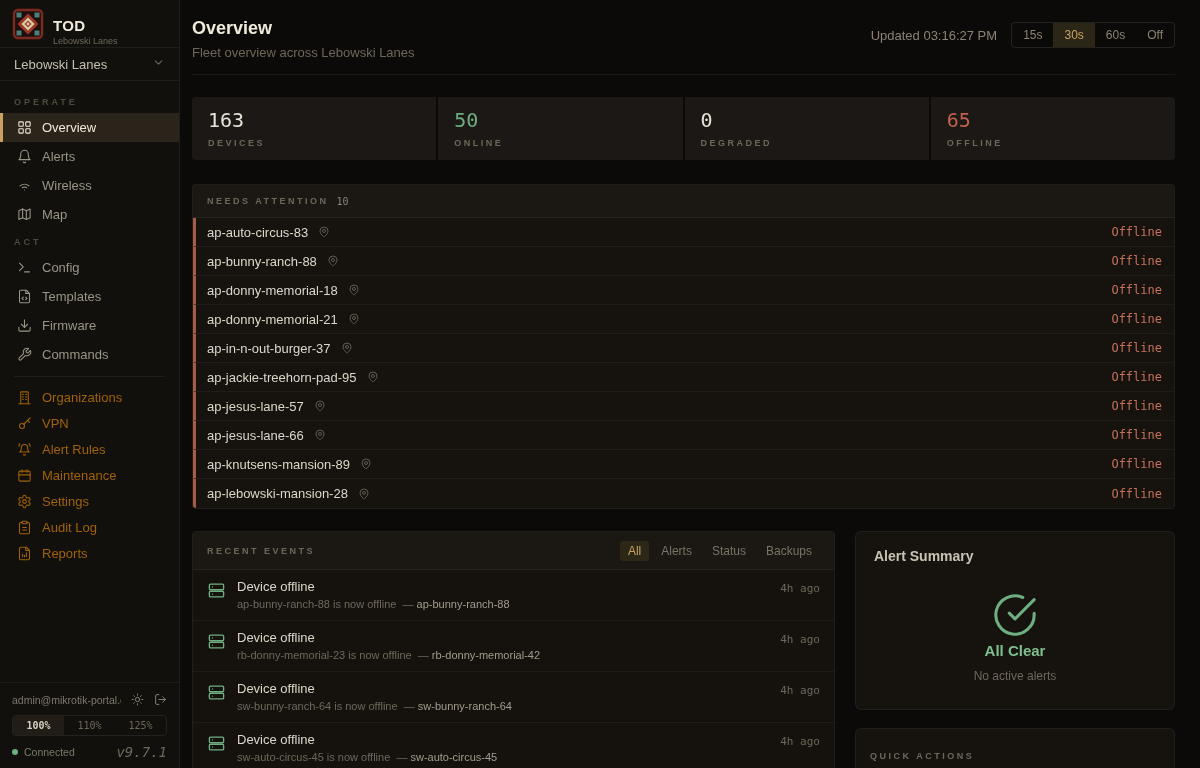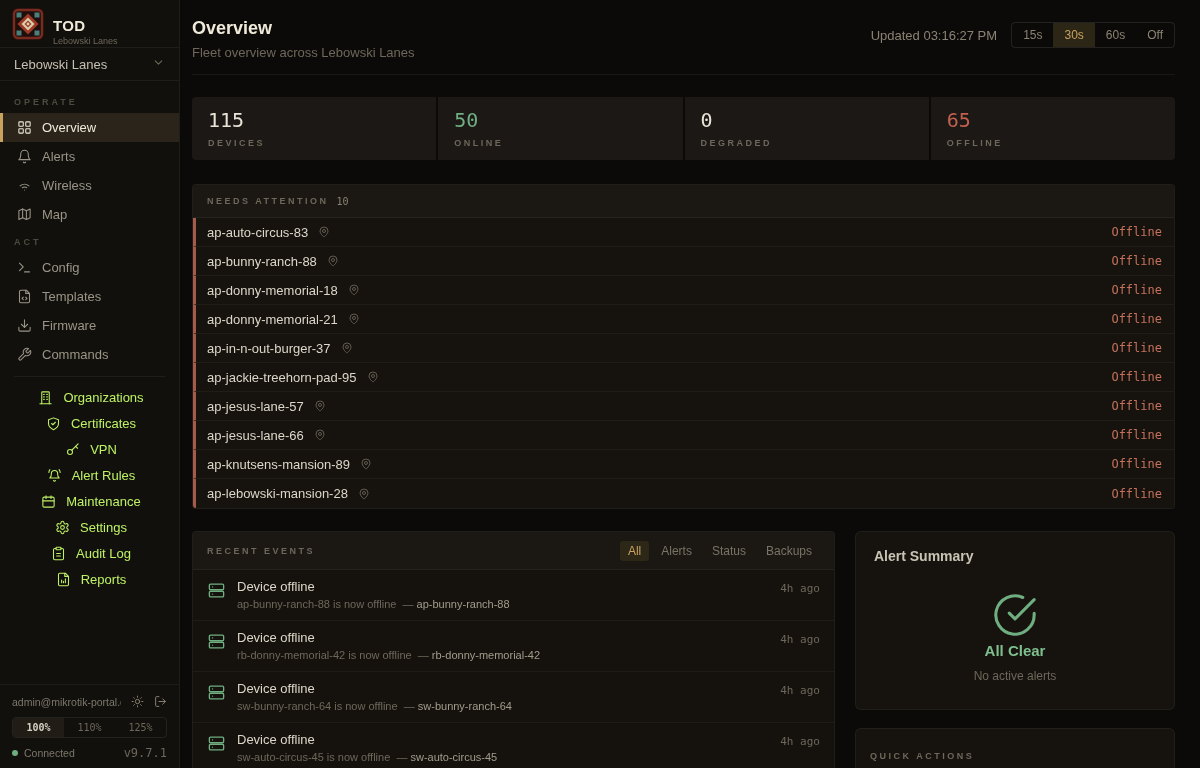--- a/index.html
+++ b/index.html
@@ -38,21 +38,21 @@
   .nav-section-label {
     font-size:9px; letter-spacing:3px; color:#4e4a3e;
     padding:8px 14px 6px 14px; font-weight:700;
   }
   .nav-item {
     display:flex; align-items:center; gap:10px;
     height:29px; padding:0 14px; cursor:pointer;
     font-size:13px; color:#9a9486;
     border-left:3px solid transparent;
   }
-  .nav-item.dim { height:26px; color:#bef264;justify-content:center; }
+  .nav-item.dim { height:26px; color:#a16207; }
   .nav-item.active {
     background:#2a241a; color:#f0eadb;
     border-left:3px solid #c9a25f;
   }
   .nav-icon { display:inline-flex; width:15px; height:15px; }
   .nav-icon svg { width:15px; height:15px; stroke:currentColor; fill:none; stroke-width:1.7; stroke-linecap:round; stroke-linejoin:round; }
   .nav-divider { height:1px; background:rgba(255,255,255,0.06); margin:7px 14px; }
 
   .sidebar-footer { padding:10px 12px 8px 12px; border-top:1px solid rgba(255,255,255,0.05); }
   .footer-row1 { display:flex; align-items:center; gap:10px; font-size:10.5px; color:#7d776a; }
@@ -64,21 +64,21 @@
     border:1px solid rgba(255,255,255,0.08); border-radius:4px; overflow:hidden;
   }
   .zoom-btn {
     flex:1; text-align:center; font-size:10px; padding:4px 0;
     color:#6e675a; cursor:pointer; background:transparent;
     font-family:"DejaVu Sans Mono", monospace;
   }
   .zoom-btn.active { background:#211d16; color:#d6d0c2; font-weight:700; }
   .footer-row2 { display:flex; align-items:center; margin-top:8px; font-size:10.5px; color:#7d776a; }
   .conn-dot { width:6px; height:6px; border-radius:50%; background:#6fae80; margin-right:6px; }
-  .version { margin-left:auto; font-size:12px; color:#6e675a; }
+  .version { margin-left:auto; font-size:14px; color:#6e675a;font-style:italic; }
 
   
   .main { position:absolute; left:180px; top:0; right:0; bottom:0; padding:0 25px 0 12px; }
 
   .page-header {
     display:flex; align-items:flex-start; justify-content:space-between;
     padding:18px 0 14px 0;
     border-bottom:1px solid rgba(255,255,255,0.06);
   }
   .page-title { font-size:18px; font-weight:600; color:#f0eadb; }
@@ -284,29 +284,20 @@
             <path d="M14 11h1"></path>
             <path d="M9 15h1"></path>
             <path d="M14 15h1"></path>
           </svg>
         </span>
       <span>Organizations</span>
     </div>
     <div class="nav-item dim">
       <span class="nav-icon">
           <svg viewBox="0 0 24 24">
-            <path d="M12 22s8-4 8-10V6l-8-3-8 3v6c0 6 8 10 8 10z"></path>
-            <path d="m9 12 2 2 4-4"></path>
-          </svg>
-        </span>
-      <span>Certificates</span>
-    </div>
-    <div class="nav-item dim">
-      <span class="nav-icon">
-          <svg viewBox="0 0 24 24">
             <circle cx="8" cy="16" r="4"></circle>
             <path d="M10.8 13.2 21 3"></path>
             <path d="m17 7 3 3"></path>
           </svg>
         </span>
       <span>VPN</span>
     </div>
     <div class="nav-item dim">
       <span class="nav-icon">
           <svg viewBox="0 0 24 24">
@@ -409,21 +400,21 @@
         <span class="refresh-btn">15s</span>
         <span class="refresh-btn active">30s</span>
         <span class="refresh-btn">60s</span>
         <span class="refresh-btn">Off</span>
       </div>
     </div>
   </header>
 
   <section class="stats-bar">
     <div class="stat">
-      <div class="stat-value" style="color: rgb(233, 228, 216);">115</div>
+      <div class="stat-value" style="color: rgb(233, 228, 216);">163</div>
       <div class="stat-label">DEVICES</div>
     </div>
     <div class="stat">
       <div class="stat-value" style="color: rgb(111, 174, 128);">50</div>
       <div class="stat-label">ONLINE</div>
     </div>
     <div class="stat">
       <div class="stat-value" style="color: rgb(233, 228, 216);">0</div>
       <div class="stat-label">DEGRADED</div>
     </div>
@@ -573,21 +564,21 @@
           <span class="event-icon">
               <svg viewBox="0 0 24 24">
                 <rect x="3" y="4" width="18" height="7" rx="1.5"></rect>
                 <rect x="3" y="13" width="18" height="7" rx="1.5"></rect>
                 <path d="M7 7.5h.01"></path>
                 <path d="M7 16.5h.01"></path>
               </svg>
             </span>
           <span>
             <div class="event-title">Device offline</div>
-            <div class="event-desc"><span>rb-donny-memorial-42 is now offline</span>&nbsp; <span>—</span> <span class="device">rb-donny-memorial-42</span></div>
+            <div class="event-desc"><span>rb-donny-memorial-23 is now offline</span>&nbsp; <span>—</span> <span class="device">rb-donny-memorial-42</span></div>
           </span>
           <span class="event-time">4h ago</span>
         </div>
         <div class="event-row">
           <span class="event-icon">
               <svg viewBox="0 0 24 24">
                 <rect x="3" y="4" width="18" height="7" rx="1.5"></rect>
                 <rect x="3" y="13" width="18" height="7" rx="1.5"></rect>
                 <path d="M7 7.5h.01"></path>
                 <path d="M7 16.5h.01"></path>

